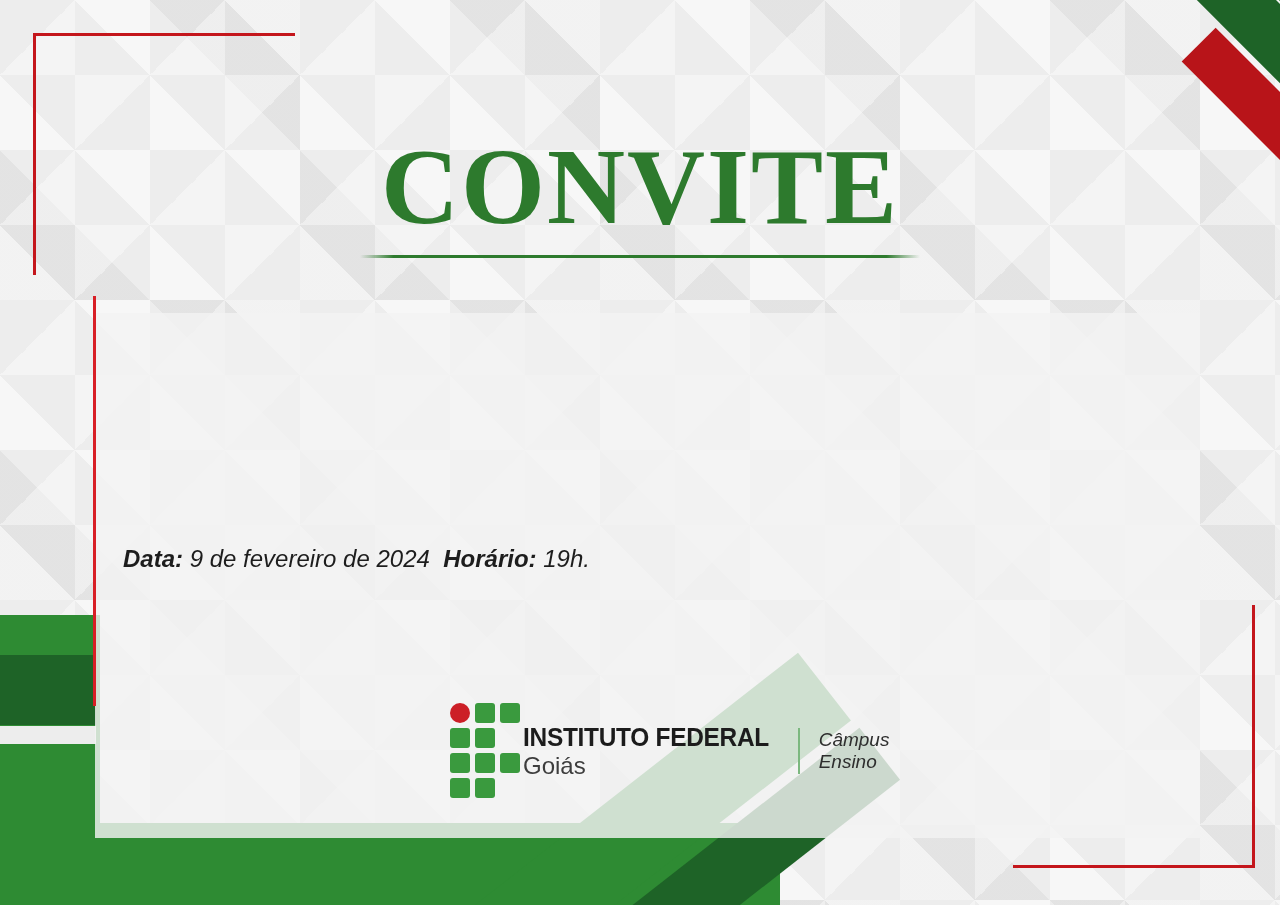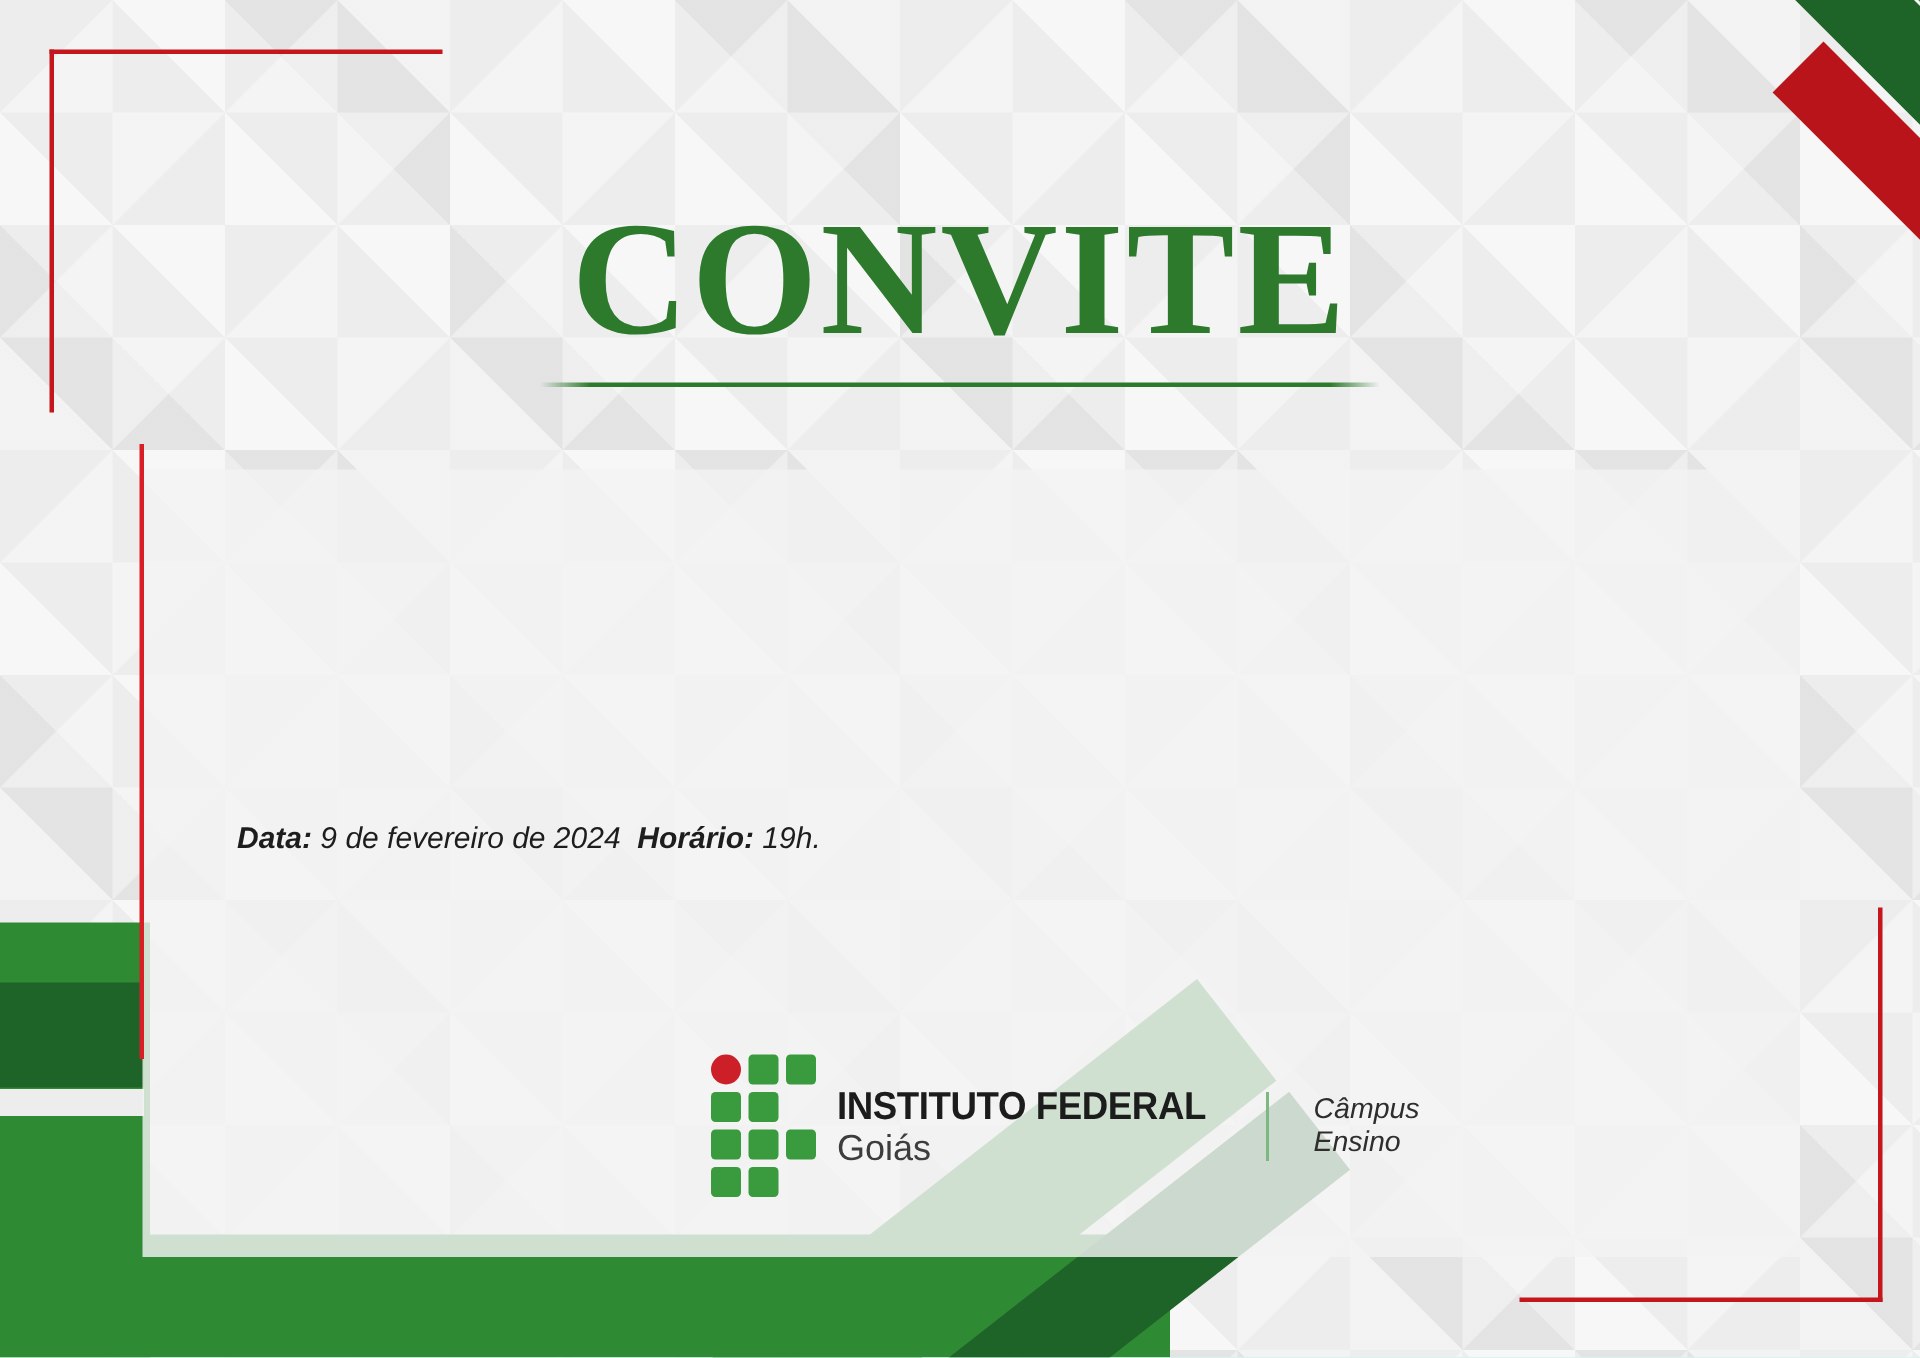--- a/index.html
+++ b/index.html
@@ -6,21 +6,21 @@
 
   html, body {
     width:1280px; height:905px;
     overflow:hidden;
     font-family:"Liberation Sans", sans-serif;
   }
 
   #poster {
     position:relative;
     width:1280px; height:905px;
-    background:#5eead4;
+    background:#bef264;
     overflow:hidden;
   }
 
   
   .texture {
     position:absolute; inset:0;
     background-color:#ededed;
     background-image:
       linear-gradient(45deg,  rgba(255,255,255,.55) 25%, transparent 25%, transparent 75%, rgba(255,255,255,.55) 75%),
       linear-gradient(-45deg, rgba(255,255,255,.40) 25%, transparent 25%, transparent 75%, rgba(255,255,255,.40) 75%),
@@ -111,37 +111,36 @@
     color:#1d1d1d;
     text-align:justify;
     text-justify:inter-word;
     font-weight:400;
   }
 
   .details {
     position:absolute;
     left:123px; top:536px;
     width:1060px;
-    font-size:20px;
+    font-size:24px;
     line-height:46px;
     color:#1d1d1d;
     font-style:italic;
-    margin-left:35px;
   }
   .details .lbl { font-weight:700; font-style:italic; }
   .details-row { white-space:normal; }
   .details-row + .details-row { margin-top:4px; }
 
   
   .logo {
     position:absolute;
-    left:474px; top:703px;
+    left:450px; top:703px;
     display:flex;
     align-items:center;
-    gap:14px;
+    gap:3px;
     justify-content:space-between;
   }
   .ifmark {
     display:grid;
     grid-template-columns:repeat(3,20px);
     grid-template-rows:repeat(4,20px);
     gap:5px;
     width:70px;
   }
   .cell { width:20px; height:20px; border-radius:3px; background:#3a9a3e; }

